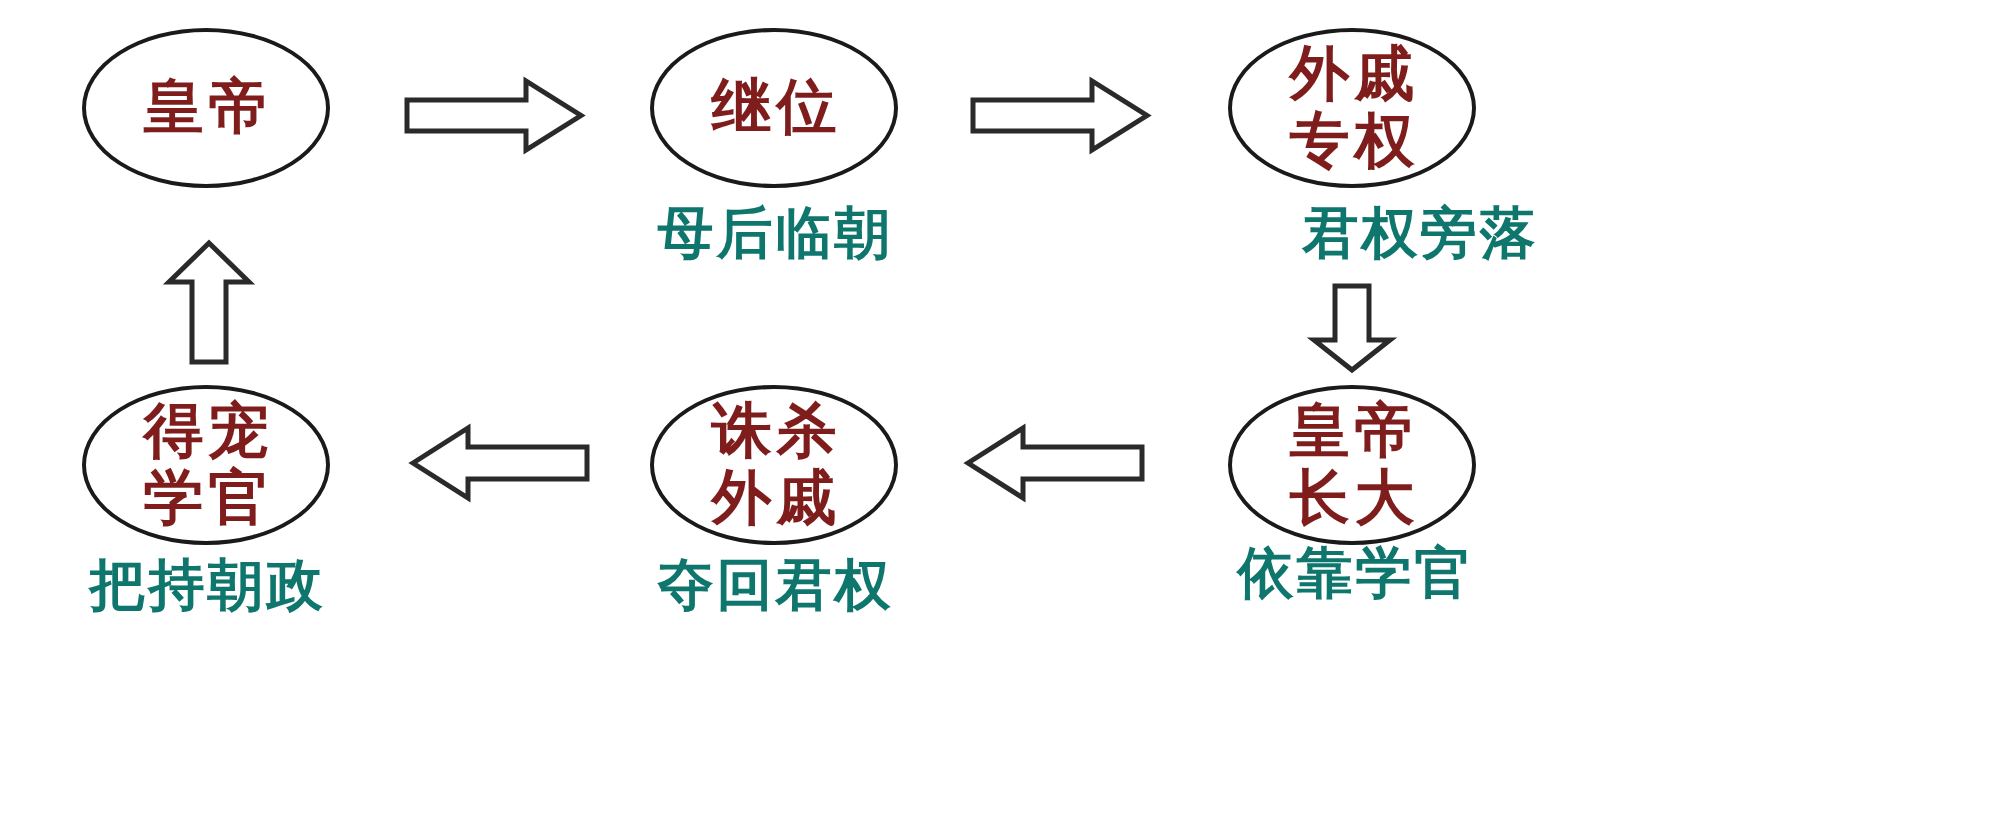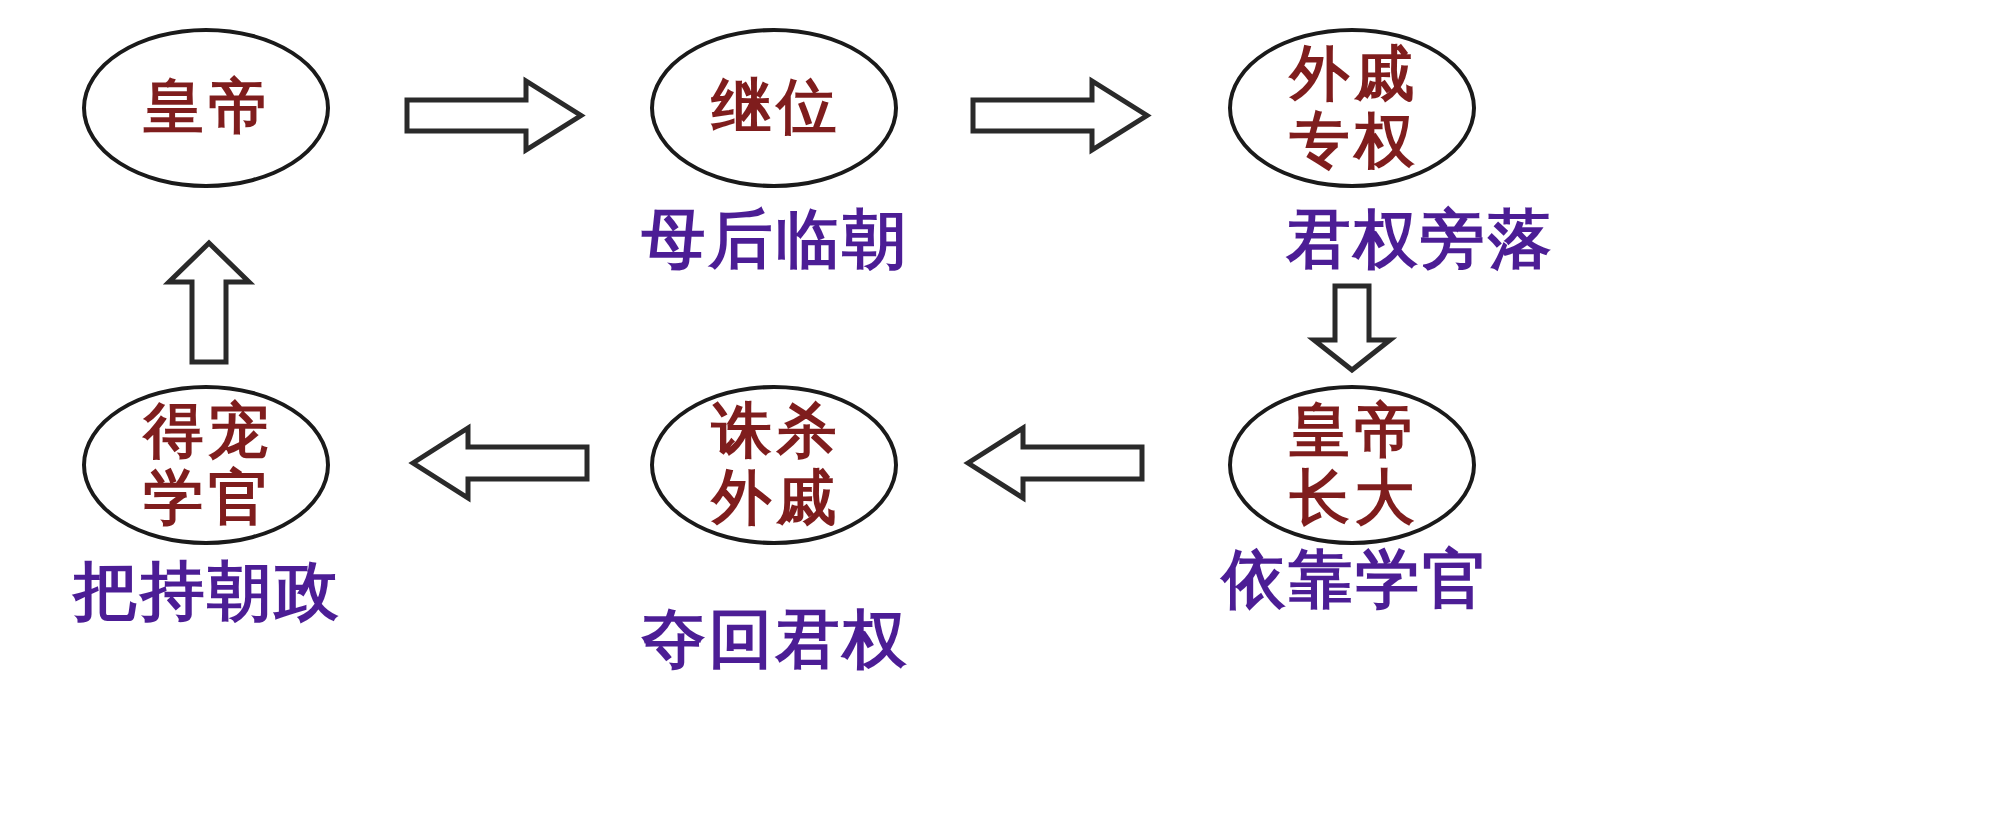--- a/index.html
+++ b/index.html
@@ -38,25 +38,25 @@
     text-indent: 5px;
     color: #7f1d1d;
     white-space: nowrap;
     font-family: "Liberation Serif", "DejaVu Serif", serif;
     text-align: center;
   }
 
   
   .caption {
     position: absolute;
-    font-size: 64px;
+    font-size: 56px;
     font-weight: 700;
     letter-spacing: 3px;
     text-indent: 3px;
-    color: #4c1d95;
+    color: #0f766e;
     white-space: nowrap;
     text-align: center;
     font-family: "Liberation Serif", "DejaVu Serif", serif;
   }
 
   
   .arrow {
     position: absolute;
   }
   .arrow svg {
@@ -93,21 +93,21 @@
   <div class="node" style="left:82px; top:385px; width:248px; height:160px;">
     <div class="node-line">得宠</div>
     <div class="node-line">学官</div>
   </div>
   <div class="caption" style="left:56px; top:548px; width:300px;">把持朝政</div>
 
   <div class="node" style="left:650px; top:385px; width:248px; height:160px;">
     <div class="node-line">诛杀</div>
     <div class="node-line">外戚</div>
   </div>
-  <div class="caption" style="left:624px; top:548px; width:300px;margin-top:48px;">夺回君权</div>
+  <div class="caption" style="left:624px; top:548px; width:300px;">夺回君权</div>
 
   <div class="node" style="left:1228px; top:385px; width:248px; height:160px;">
     <div class="node-line">皇帝</div>
     <div class="node-line">长大</div>
   </div>
   <div class="caption" style="left:1204px; top:536px; width:300px;">依靠学官</div>
 
   <div class="arrow" style="left:404px; top:78px; width:180px; height:75px;">
     <svg width="180" height="75" viewBox="0 0 180 75" preserveAspectRatio="none">
       <polygon points="3,22 122,22 122,3 177,37.5 122,72 122,53 3,53"></polygon>

